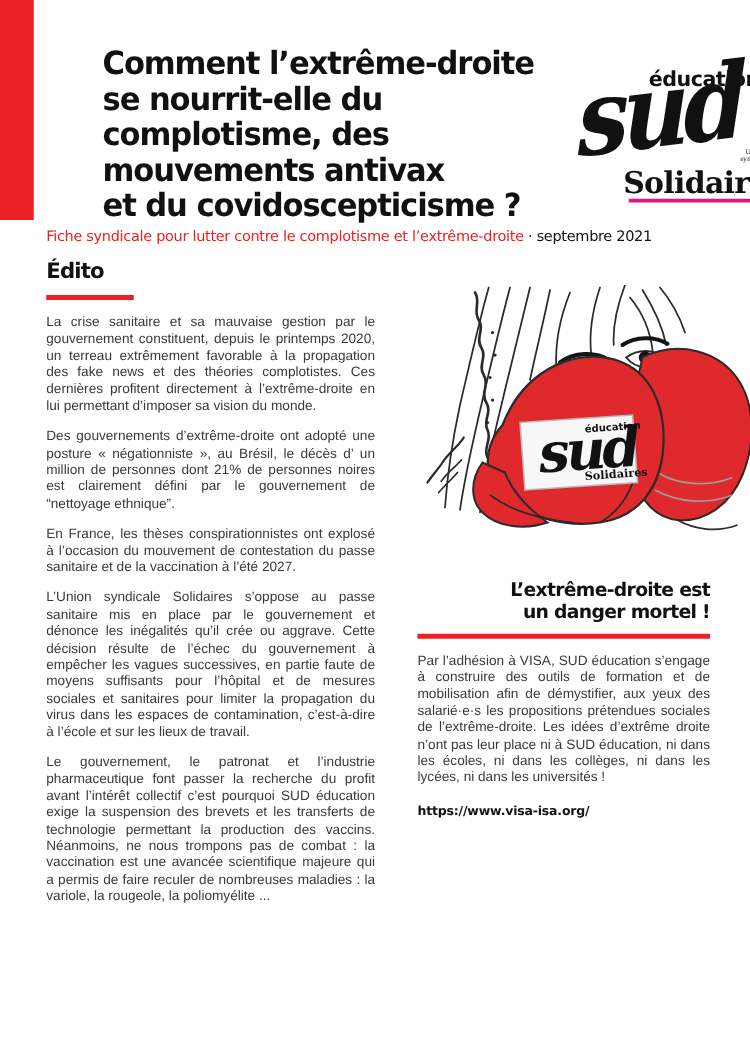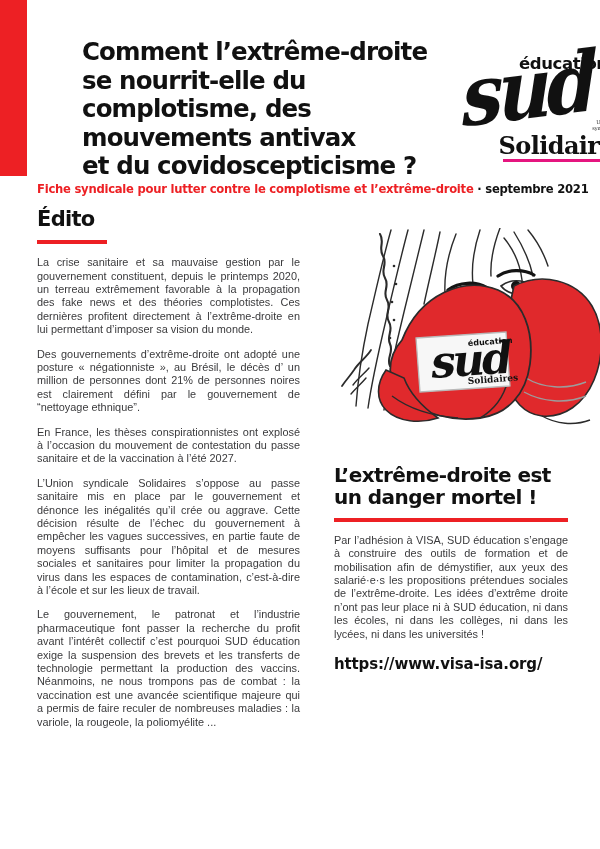--- a/index.html
+++ b/index.html
@@ -114,21 +114,21 @@
     background: #E5157F;
   }
 
   
   .subtitle {
     position: absolute;
     left: 37px;
     top: 182px;
     width: 546px;
     font-size: 11.6px;
-    font-weight: bold;
+    font-weight: normal;
     letter-spacing: -0.25px;
     color: #ED2024;
     white-space: nowrap;
   }
   .subtitle .date {
     color: #111111;
   }
 
   
   .col-left {
@@ -140,30 +140,31 @@
   .col-right {
     position: absolute;
     left: 334px;
     top: 232px;
     width: 234px;
   }
 
   .section-title {
     font-family: "DejaVu Sans", "Liberation Sans", sans-serif;
     font-weight: bold;
-    font-size: 21px;
+    font-size: 17px;
     line-height: 1.1;
     letter-spacing: -0.7px;
     color: #111111;
     margin: 0;
   }
   .section-title.small {
-    font-size: 20px;
+    font-size: 15px;
     line-height: 1.12;
     letter-spacing: -0.55px;
+    text-align: right;
   }
   .rule {
     background: #ED2024;
     height: 4px;
     margin-top: 9px;
     margin-bottom: 12px;
   }
   .rule.short { width: 70px; }
   .rule.full  { width: 234px; }
 
@@ -173,21 +174,21 @@
     line-height: 13.4px;
     text-align: justify;
     color: #3a3a3c;
     font-family: Liberation Sans, sans-serif;
     hyphens: manual;
   }
   p.body:last-child { margin-bottom: 0; }
 
   .link {
     margin: 14px 0 0 0;
-    font-size: 15px;
+    font-size: 10px;
     font-weight: bold;
     color: #111111;
     letter-spacing: -0.15px;
   }
 
   
   .illustration {
     position: absolute;
     left: 328px;
     top: 228px;

